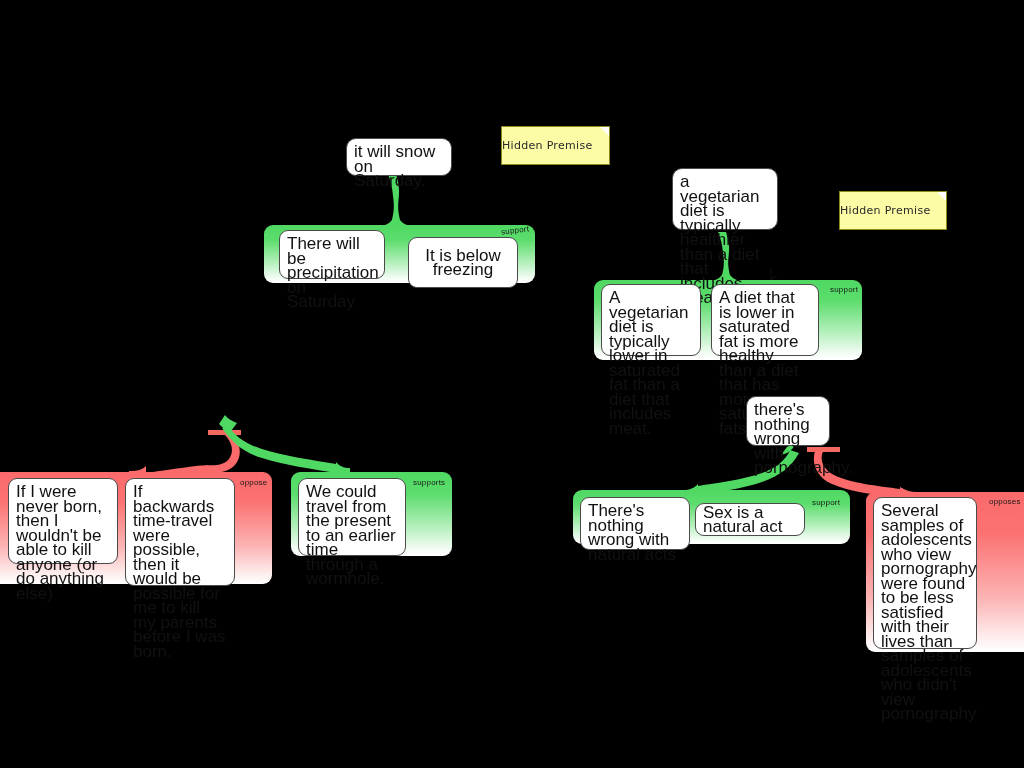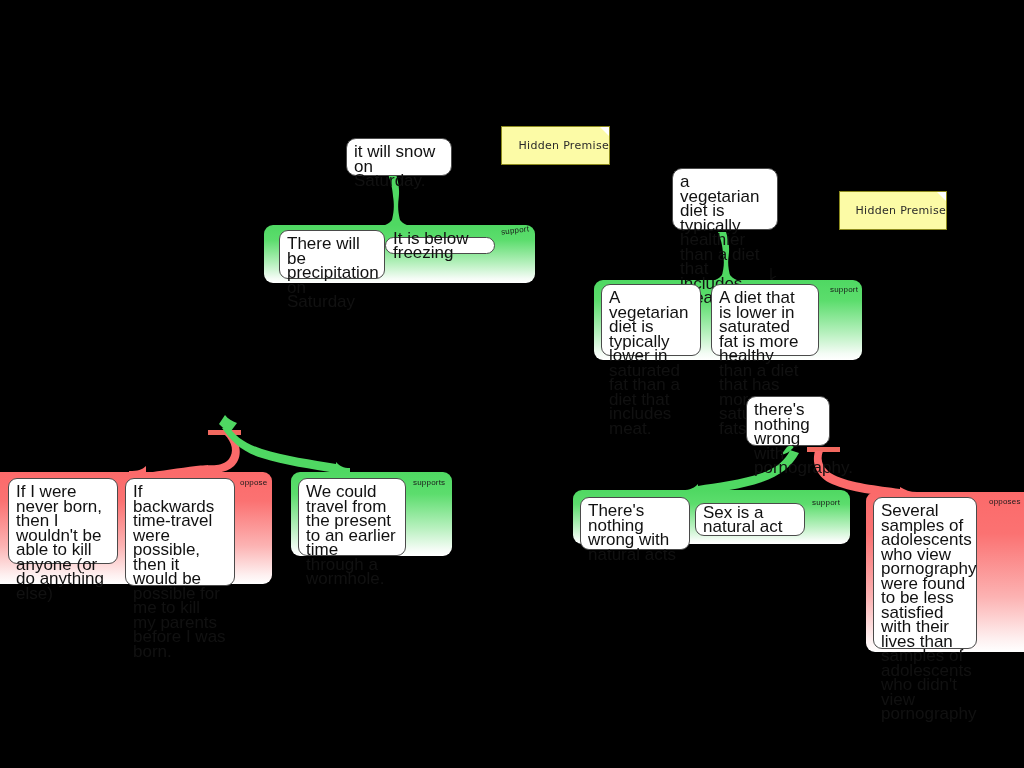--- a/index.html
+++ b/index.html
@@ -75,21 +75,21 @@
   }
   
   .sticky {
     position: absolute;
     background: #fcfba6;
     border: 1px solid #8d8b1e;
     box-sizing: border-box;
     z-index: 5;
     display: flex;
     align-items: center;
-    justify-content: flex-end;
+    justify-content: flex-start;
     font-size: 11px;
     color: #2a2a2a;
     font-family: "DejaVu Sans", sans-serif;
     letter-spacing: 0.3px;
   }
   .sticky .fold {
     position: absolute;
     top: 0;
     right: 0;
     width: 0; height: 0;
@@ -177,21 +177,21 @@
     </g>
   </svg>
 
   <div class="tray support" style="left:264px; top:225px; width:271px; height:58px;"></div>
   <div class="tray-label" style="left:501px; top:226px; transform:rotate(-7deg);">support</div>
 
   <div class="box claim" style="left:346px; top:138px; width:106px; height:38px;">it will snow on Saturday.</div>
 
   <div class="box" style="left:279px; top:230px; width:106px; height:49px;border-radius:9px;">There will be precipitation on Saturday</div>
 
-  <div class="box vcenter" style="left:385px; top:237px; width:110px; height:17px;">It is below freezing</div>
+  <div class="box vcenter" style="left:408px; top:237px; width:110px; height:51px;text-align:center;">It is below freezing</div>
 
   <div class="sticky" style="left:501px; top:126px; width:109px; height:39px;">
     <span class="fold"></span>
     <span>Hidden Premise</span>
   </div>
 
   <div class="tray support" style="left:594px; top:280px; width:268px; height:80px;"></div>
   <div class="tray-label" style="left:830px; top:285px;">support</div>
 
   <div class="box claim" style="left:672px; top:168px; width:106px; height:62px;">a vegetarian diet is typically healthier than a diet that includes meat.</div>

